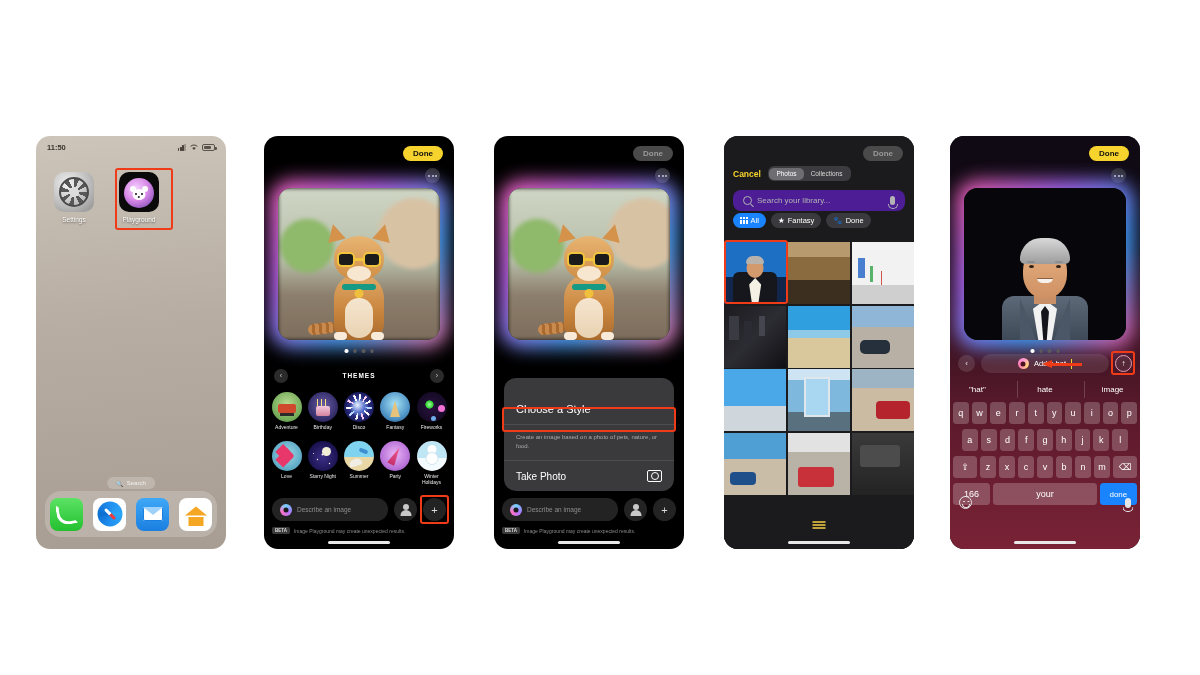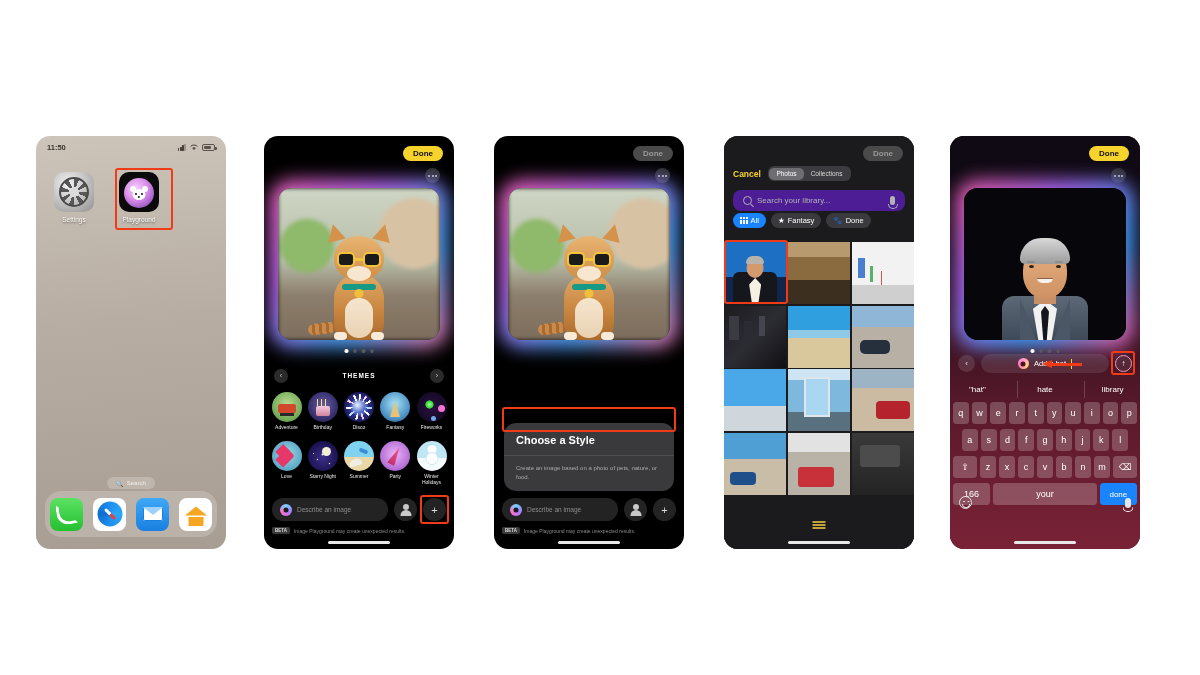--- a/index.html
+++ b/index.html
@@ -255,21 +255,21 @@
   .persona .ph-body{position:absolute;left:50%;bottom:5px;transform:translateX(-50%);width:11px;height:6px;border-radius:6px 6px 0 0;background:#c9c9c9;}
   .betaline{position:absolute;left:8px;right:8px;bottom:15px;display:flex;align-items:center;gap:4px;}
   .betabadge{font-size:4.5px;font-weight:700;color:#dedede;background:#3a3a3a;border-radius:2px;padding:1px 3px;}
   .betatext{font-size:5px;color:#8b8b8b;}
 
   
   .sheet{
     position:absolute;left:10px;right:10px;bottom:58px;border-radius:12px;overflow:hidden;
     background:#3a3a3c;
   }
-  .sheet .title{padding:11px 12px 9px;font-size:11px;font-weight:700;color:#fff;}
+  .sheet .title{padding:25px 12px 9px;font-size:11px;font-weight:400;color:#fff;}
   .styles{display:flex;gap:26px;padding:0 24px 10px;}
   .style{display:flex;flex-direction:column;align-items:center;gap:4px;}
   .style .ring{width:30px;height:30px;border-radius:50%;position:relative;}
   .style .lbl{font-size:8px;color:#fff;}
   .ring-anim{border:2px solid #e8c34a;background:radial-gradient(circle at 40% 35%,#f6e39a,#c9a33a);}
   .ring-anim::after{content:"";position:absolute;left:50%;top:50%;transform:translate(-50%,-50%);
     width:17px;height:17px;border-radius:50%;
     background:conic-gradient(#2fbf6e 0 25%,#2f86d6 25% 50%,#d63f3f 50% 75%,#e8b93f 75% 100%);}
   .ring-ill{border:2px solid #86d6cf;background:radial-gradient(circle at 40% 35%,#d6f2ef,#8fcfc8);}
   .ring-ill::after{content:"";position:absolute;left:50%;top:50%;transform:translate(-50%,-50%) rotate(-32deg);
@@ -603,20 +603,24 @@
       <div class="roundbtn">+</div>
     </div>
     <div class="betaline">
       <span class="betabadge">BETA</span>
       <span class="betatext">Image Playground may create unexpected results.</span>
     </div>
 
     <div class="sheet">
       <div class="title">Choose a Style</div>
       <div class="desc">Create an image based on a photo of pets, nature, or food.</div>
+      <div class="row">
+        <span>Take Photo</span>
+        <span class="glyph g-camera"></span>
+      </div>
     </div>
     <div class="hl-red" style="left:8px;right:8px;bottom:117px;height:25px;"></div>
     <div class="homebar" style="background:#e8e8e8;"></div>
   </div>
 
   <div class="phone p4">
     <div class="pickerwrap">
       <div class="done-btn done-off">Done</div>
 
       <div class="picker-top">
@@ -758,21 +762,21 @@
       </div>
       <div class="redarrow">
         <span class="shaft"></span>
           <span class="tip"></span>
       </div>
       <div class="hl-red" style="right:5px;top:215px;width:24px;height:24px;"></div>
 
       <div class="suggest">
         <span class="s">"hat"</span>
         <span class="s">hate</span>
-        <span class="s">library</span>
+        <span class="s">image</span>
       </div>
 
       <div class="keyboard">
         <div class="krow">
           <span class="key">q</span>
           <span class="key">w</span>
           <span class="key">e</span>
           <span class="key">r</span>
           <span class="key">t</span>
           <span class="key">y</span>

